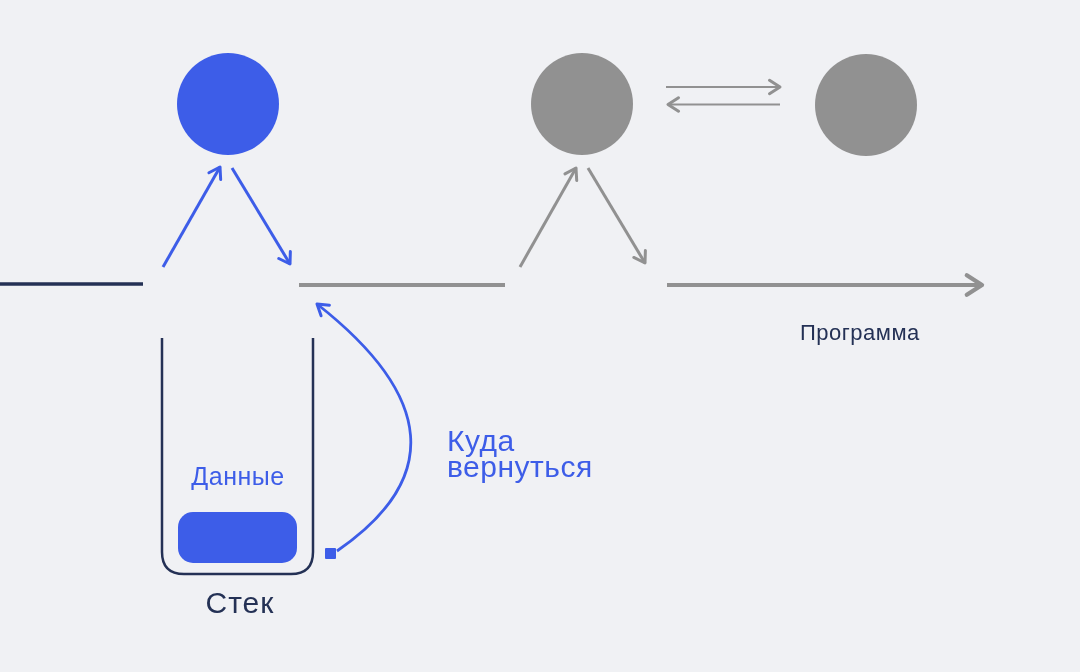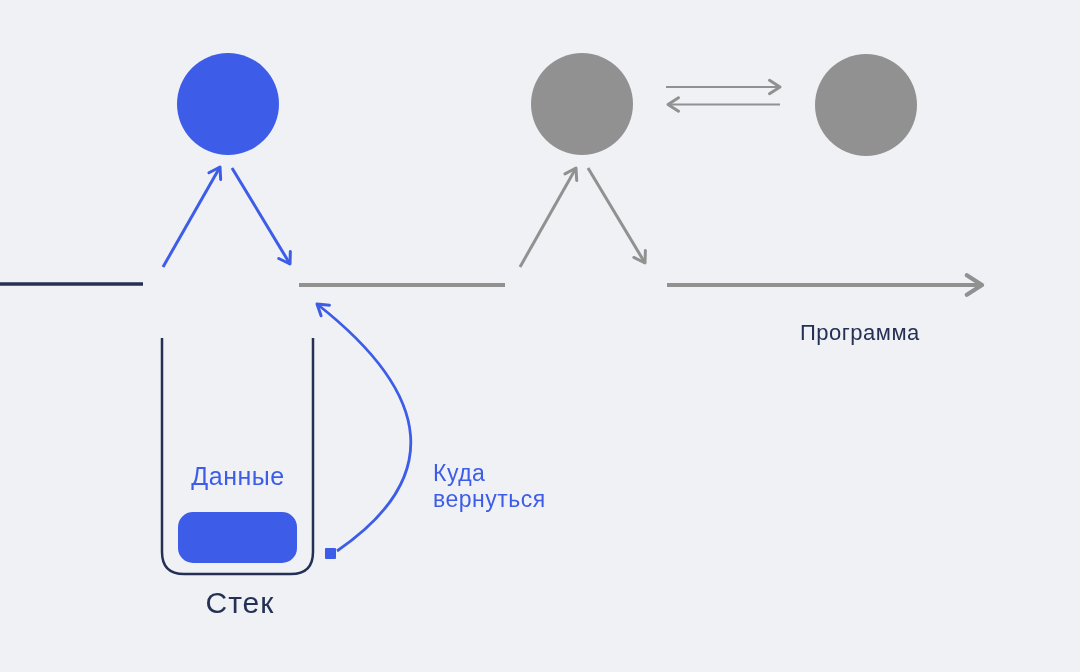--- a/index.html
+++ b/index.html
@@ -41,22 +41,22 @@
   }
   .lbl-stack{
     left:160px;top:586px;width:160px;
     text-align:center;font-size:30px;letter-spacing:1px;
   }
   .lbl-program{
     left:800px;top:320px;width:200px;
     text-align:left;font-size:22px;letter-spacing:0.5px;
   }
   .lbl-return{
-    left:433px;top:428px;width:132px;
-    text-align:left;font-size:23px;line-height:26px;letter-spacing:0.5px;margin-top:32px;
+    left:447px;top:428px;width:132px;
+    text-align:left;font-size:30px;line-height:26px;letter-spacing:0.5px;
   }
 </style>
 </head>
 <body>
 
 <div class="stage">
 
   <svg width="1080" height="672" viewBox="0 0 1080 672">
     <defs>
       <marker id="mk-blue" markerUnits="userSpaceOnUse" markerWidth="18" markerHeight="18" viewBox="0 0 12 12" refX="9.5" refY="6" orient="auto">

